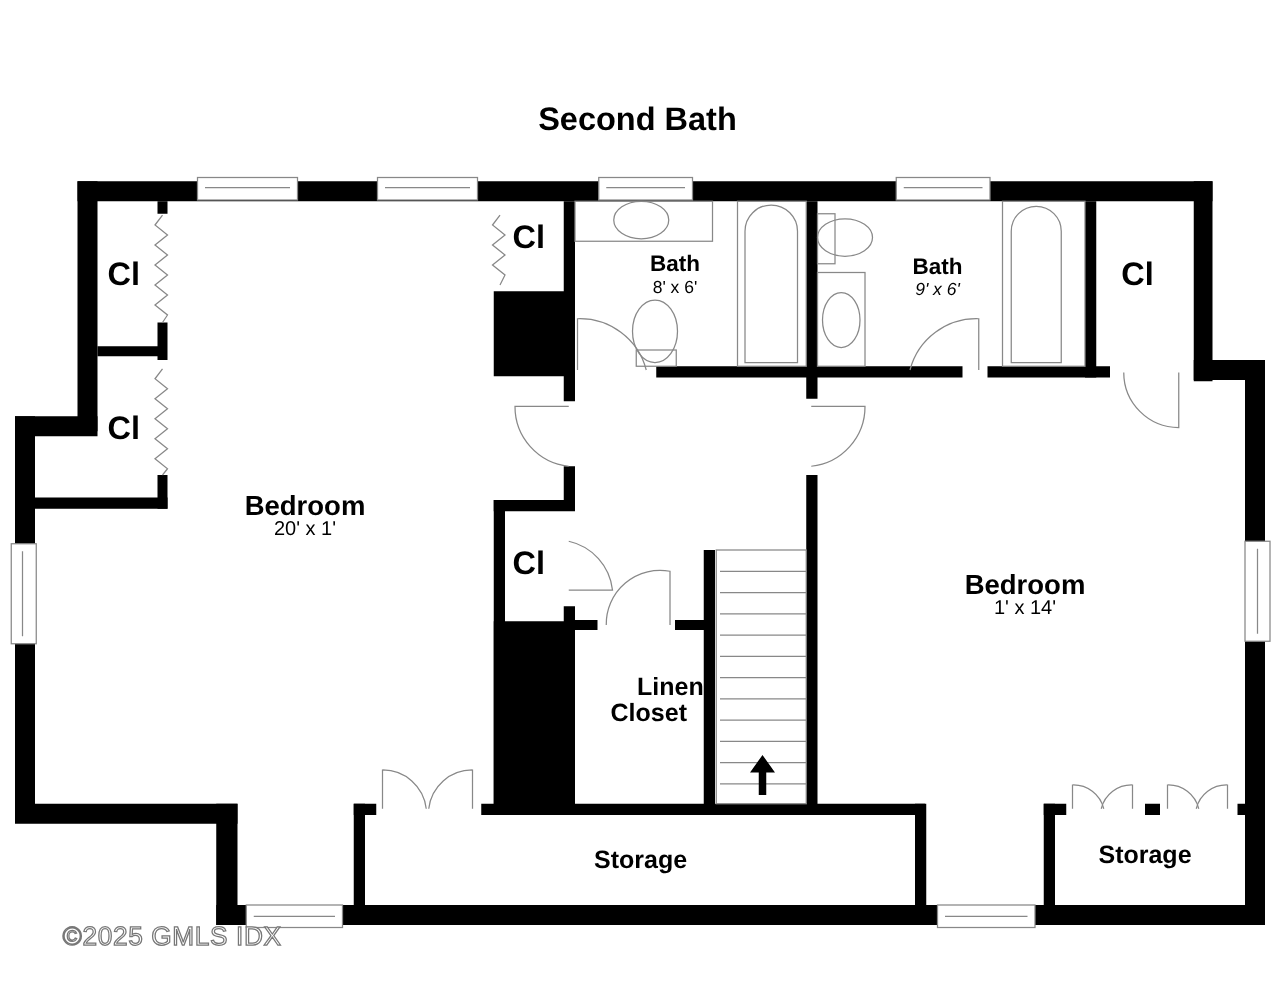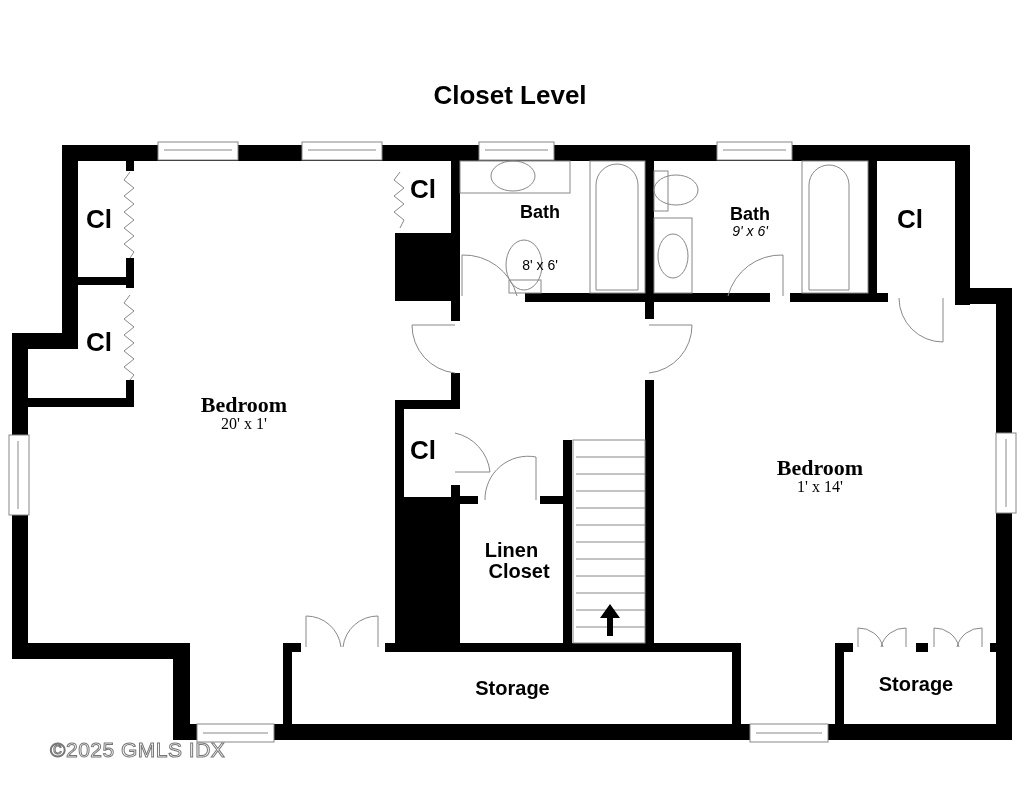--- a/index.html
+++ b/index.html
@@ -1,20 +1,20 @@
 <!DOCTYPE html>
 <html><head>
 <meta charset="utf-8">
 <style>
   html, body { margin:0; padding:0; background:#ffffff; }
   body { width:1024px; height:790px; position:relative; overflow:hidden; font-family:"Liberation Sans", sans-serif; }
   #plan { position:absolute; left:0; top:0; }
   .lbl { position:absolute; color:#000; font-family:"Liberation Sans", sans-serif; text-align:center; white-space:nowrap; line-height:1.05; }
   .title { font-weight:bold; font-size:26px; }
-  .room { font-weight:bold; font-size:22px;font-family:Liberation Serif, serif; }
+  .room { font-weight:bold; font-size:22px; }
   .room-sm { font-weight:bold; font-size:20px; }
   .dim { font-size:16px; font-weight:normal; display:block; }
   .cl { font-weight:bold; font-size:26px; }
   .copy { position:absolute; left:2px; top:738px; font-size:21px; color:#fff; -webkit-text-stroke:1px #777; letter-spacing:0.5px; font-family:"Liberation Sans", sans-serif;margin-left:48px; }
 </style>
 </head>
 <body>
 
 <svg id="plan" width="1024" height="790" viewBox="0 0 1024 790" xmlns="http://www.w3.org/2000/svg">
   <g fill="#000">
@@ -146,44 +146,44 @@
     <line x1="576" y1="576" x2="645" y2="576"></line>
     <line x1="576" y1="593" x2="645" y2="593"></line>
     <line x1="576" y1="610" x2="645" y2="610"></line>
     <line x1="576" y1="627" x2="645" y2="627"></line>
   </g>
   <g fill="#000">
     <polygon points="610,604 620,618 613,618 613,636 607,636 607,618 600,618"></polygon>
   </g>
 </svg>
 
-<div class="lbl title" style="left:410px; top:82px; width:200px;">Closet Level</div>
+<div class="lbl title" style="left:410px; top:82px; width:200px;">Second Bath</div>
 
 <div class="lbl room" style="left:168px; top:393px; width:152px;">
   <span>Bedroom</span>
   <span class="dim">20' x 1'</span>
 </div>
 
 <div class="lbl room" style="left:745px; top:456px; width:150px;">
   <span>Bedroom</span>
   <span class="dim">1' x 14'</span>
 </div>
 
 <div class="lbl room-sm" style="left:500px; top:201px; width:80px;">
   <span style="font-size:18px;">Bath</span>
-  <span class="dim" style="font-size:14px;margin-top:36px;">8' x 6'</span>
+  <span class="dim" style="font-size:14px;">8' x 6'</span>
 </div>
 
 <div class="lbl room-sm" style="left:710px; top:203px; width:80px;">
   <span style="font-size:18px;">Bath</span>
   <span class="dim" style="font-size:14px;font-style:italic;">9' x 6'</span>
 </div>
 
 <div class="lbl room-sm" style="left:460px; top:540px; width:103px;">
-  <span style="display:block;">Linen</span>
+  <span style="display:block;text-align:right;">Linen</span>
   <span style="display:block;padding-left:15px;">Closet</span>
 </div>
 
 <div class="lbl room-sm" style="left:440px; top:678px; width:145px;">Storage</div>
 <div class="lbl room-sm" style="left:850px; top:674px; width:132px;">Storage</div>
 
 <div class="lbl cl" style="left:82px; top:206px; width:34px;">Cl</div>
 <div class="lbl cl" style="left:82px; top:329px; width:34px;">Cl</div>
 <div class="lbl cl" style="left:406px; top:176px; width:34px;">Cl</div>
 <div class="lbl cl" style="left:406px; top:437px; width:34px;">Cl</div>

